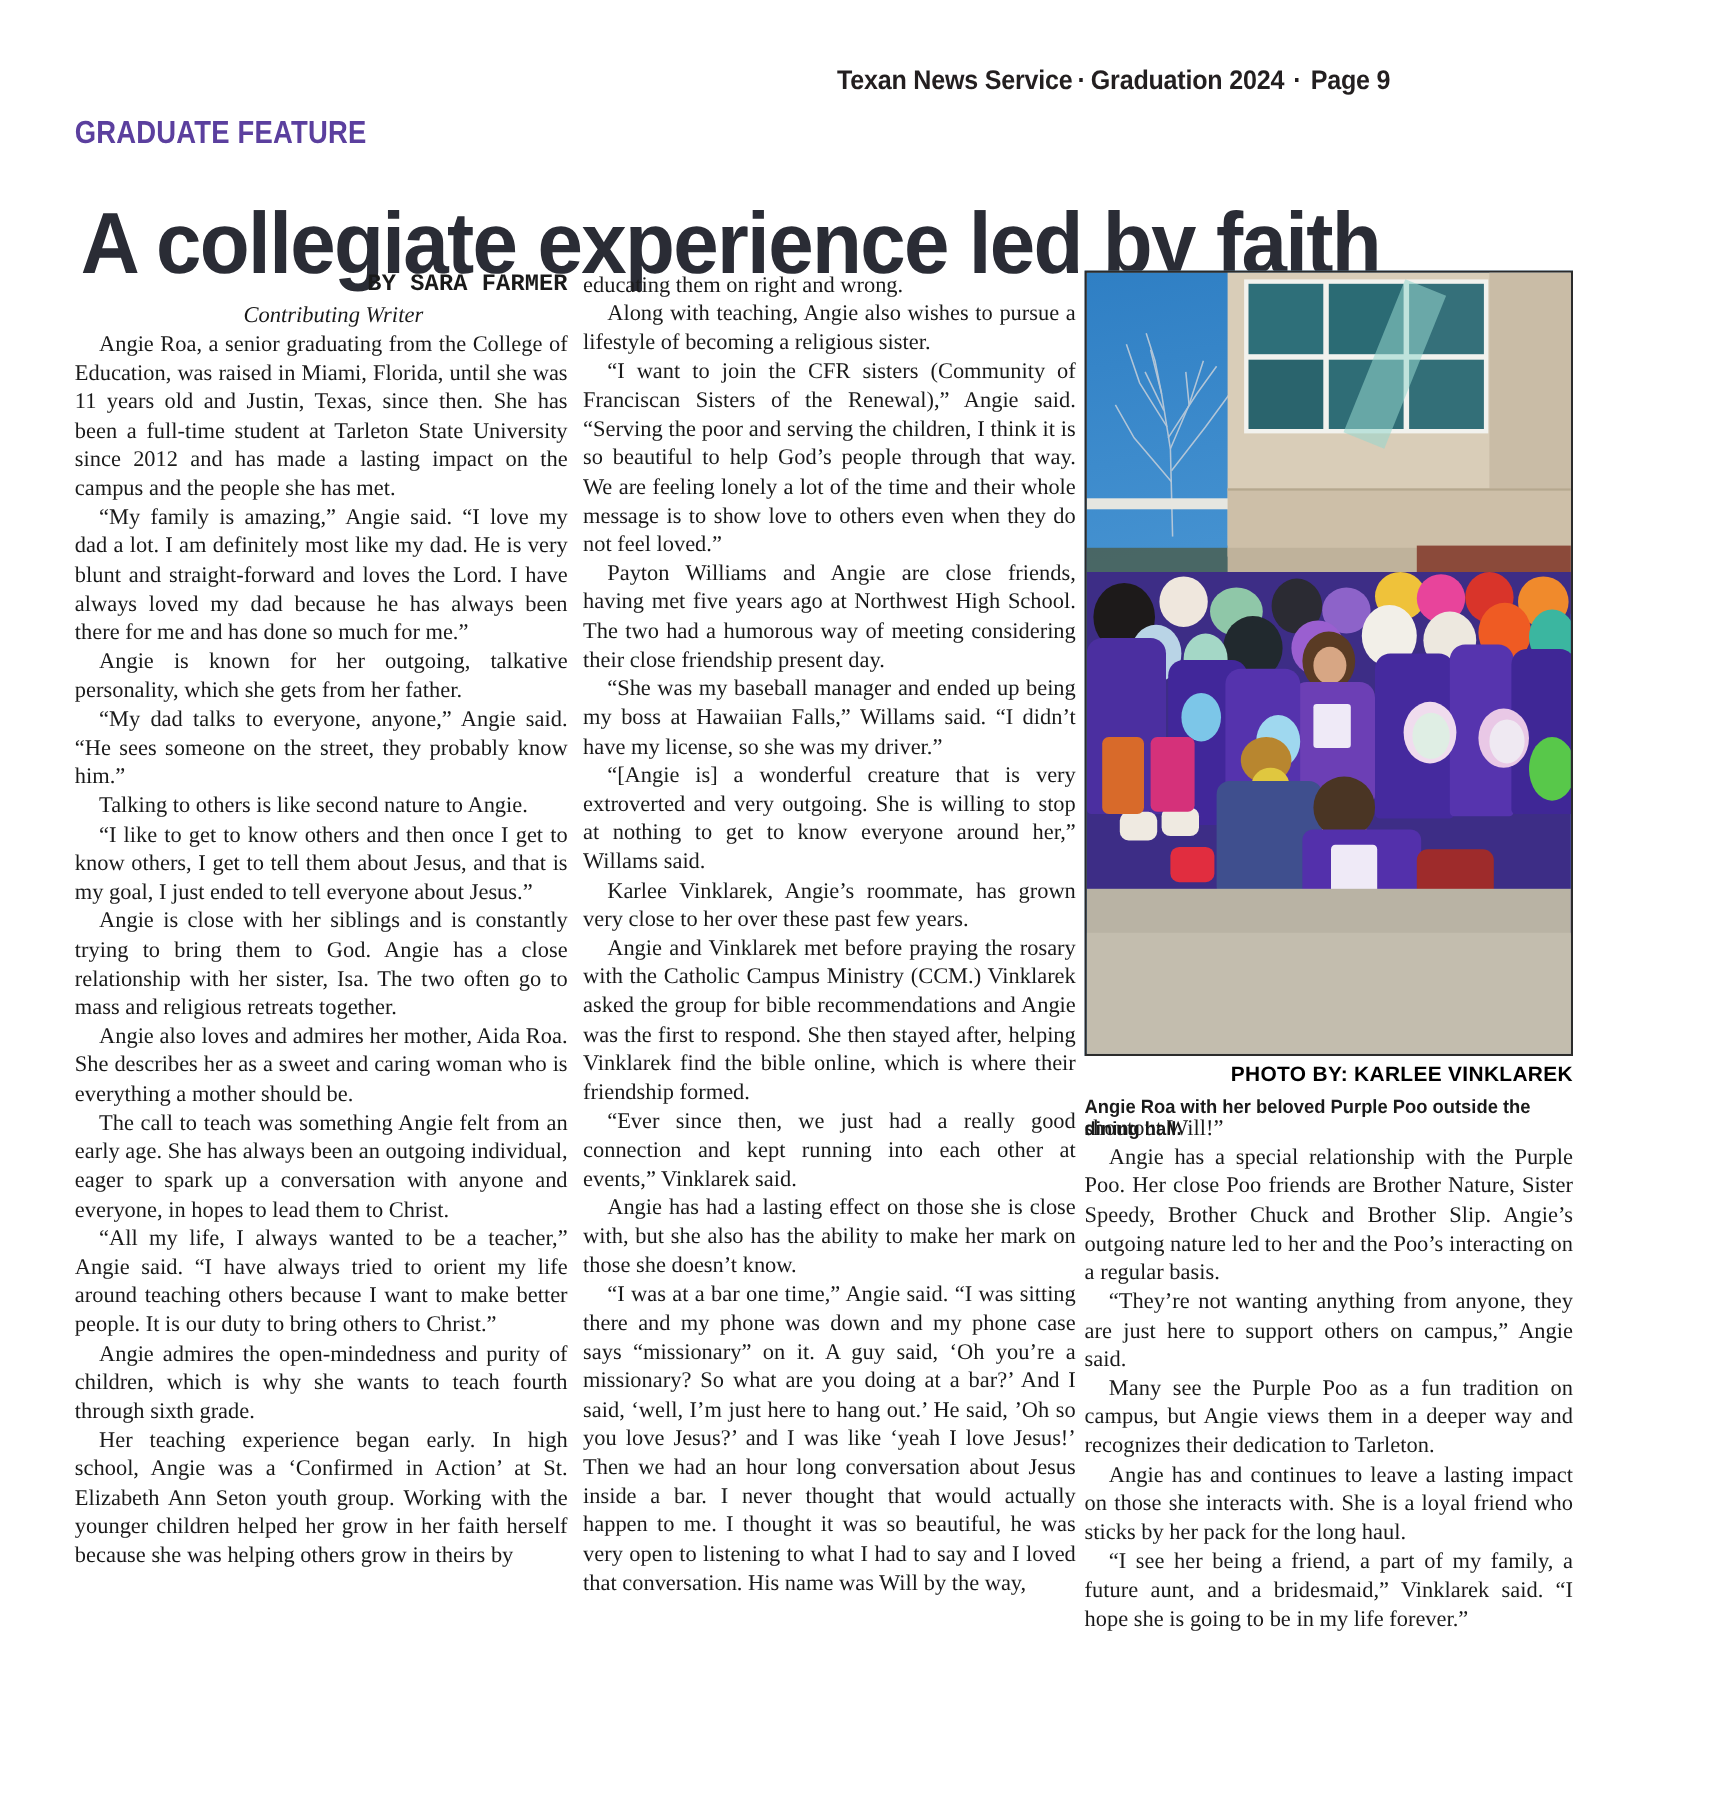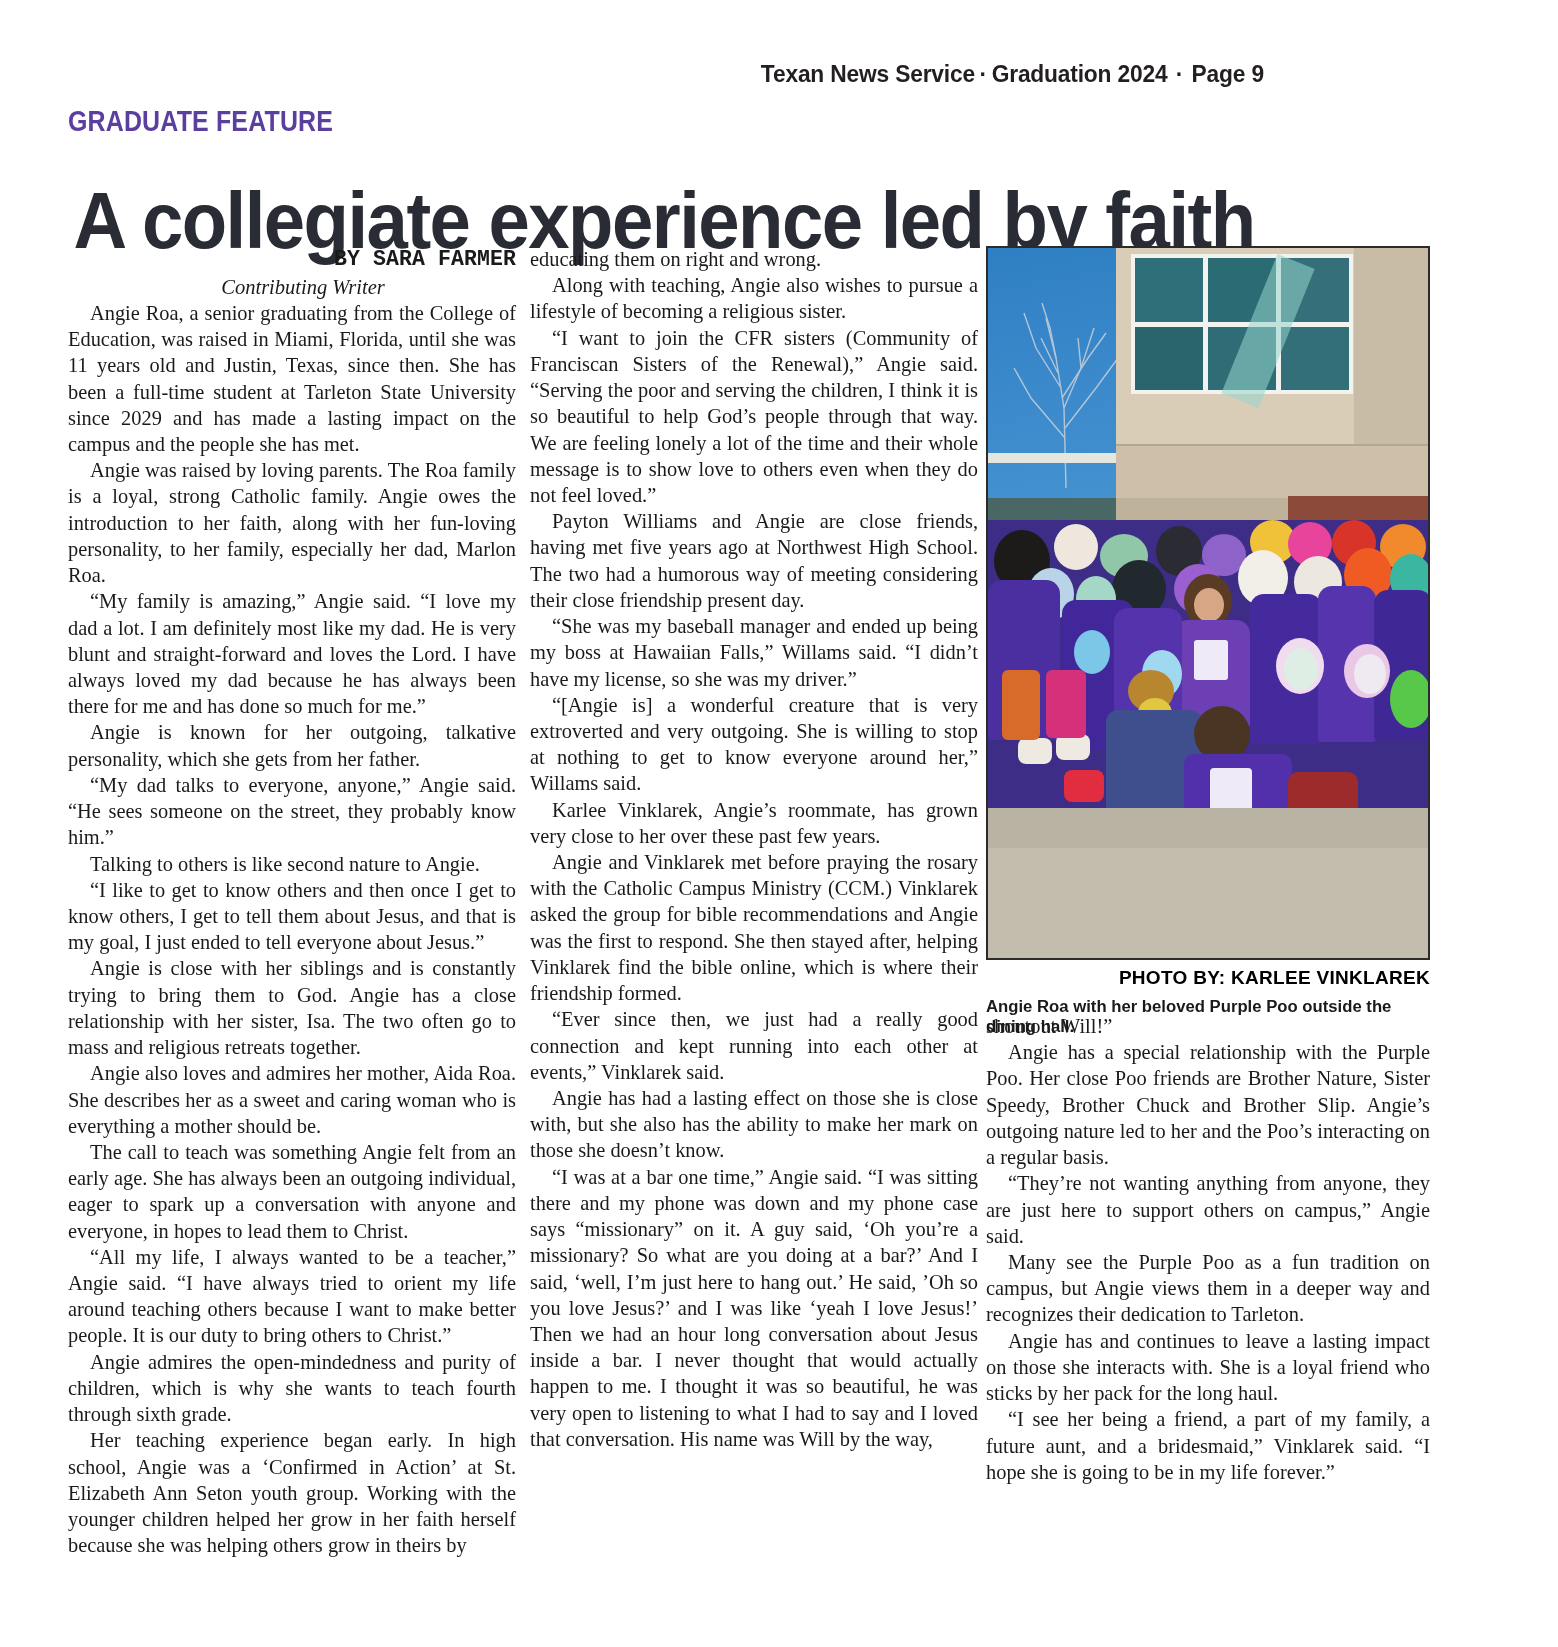--- a/index.html
+++ b/index.html
@@ -239,22 +239,21 @@
     <span>Texan News Service</span><span class="sep">·</span><span>Graduation 2024</span><span class="sep2">·</span><span>Page 9</span>
   </div>
 
   <div class="kicker">GRADUATE FEATURE</div>
 
   <h1 class="headline">A collegiate experience led by faith</h1>
 
   <div class="col" id="col1">
     <p class="byline">BY SARA FARMER</p>
     <p class="byline-sub">Contributing Writer</p>
-    <p>Angie Roa, a senior graduating from the College of Education, was raised in Miami, Florida, until she was 11 years old and Justin, Texas, since then. She has been a full-time student at Tarleton State University since 2029 and has made a lasting impact on the campus and the people she has met.</p>
-    <p>Angie was raised by loving parents. The Roa family is a loyal, strong Catholic family. Angie owes the introduction to her faith, along with her fun-loving personality, to her family, especially her dad, Marlon Roa.</p>
+    <p>Angie Roa, a senior graduating from the College of Education, was raised in Miami, Florida, until she was 11 years old and Justin, Texas, since then. She has been a full-time student at Tarleton State University since 2012 and has made a lasting impact on the campus and the people she has met.</p>
     <p>“My family is amazing,” Angie said. “I love my dad a lot. I am definitely most like my dad. He is very blunt and straight-forward and loves the Lord. I have always loved my dad because he has always been there for me and has done so much for me.”</p>
     <p>Angie is known for her outgoing, talkative personality, which she gets from her father.</p>
     <p>“My dad talks to everyone, anyone,” Angie said. “He sees someone on the street, they probably know him.”</p>
     <p>Talking to others is like second nature to Angie.</p>
     <p>“I like to get to know others and then once I get to know others, I get to tell them about Jesus, and that is my goal, I just ended to tell everyone about Jesus.”</p>
     <p>Angie is close with her siblings and is constantly trying to bring them to God. Angie has a close relationship with her sister, Isa. The two often go to mass and religious retreats together.</p>
     <p>Angie also loves and admires her mother, Aida Roa. She describes her as a sweet and caring woman who is everything a mother should be.</p>
     <p>The call to teach was something Angie felt from an early age. She has always been an outgoing individual, eager to spark up a conversation with anyone and everyone, in hopes to lead them to Christ.</p>
     <p>“All my life, I always wanted to be a teacher,” Angie said. “I have always tried to orient my life around teaching others because I want to make better people. It is our duty to bring others to Christ.”</p>
     <p>Angie admires the open-mindedness and purity of children, which is why she wants to teach fourth through sixth grade.</p>

